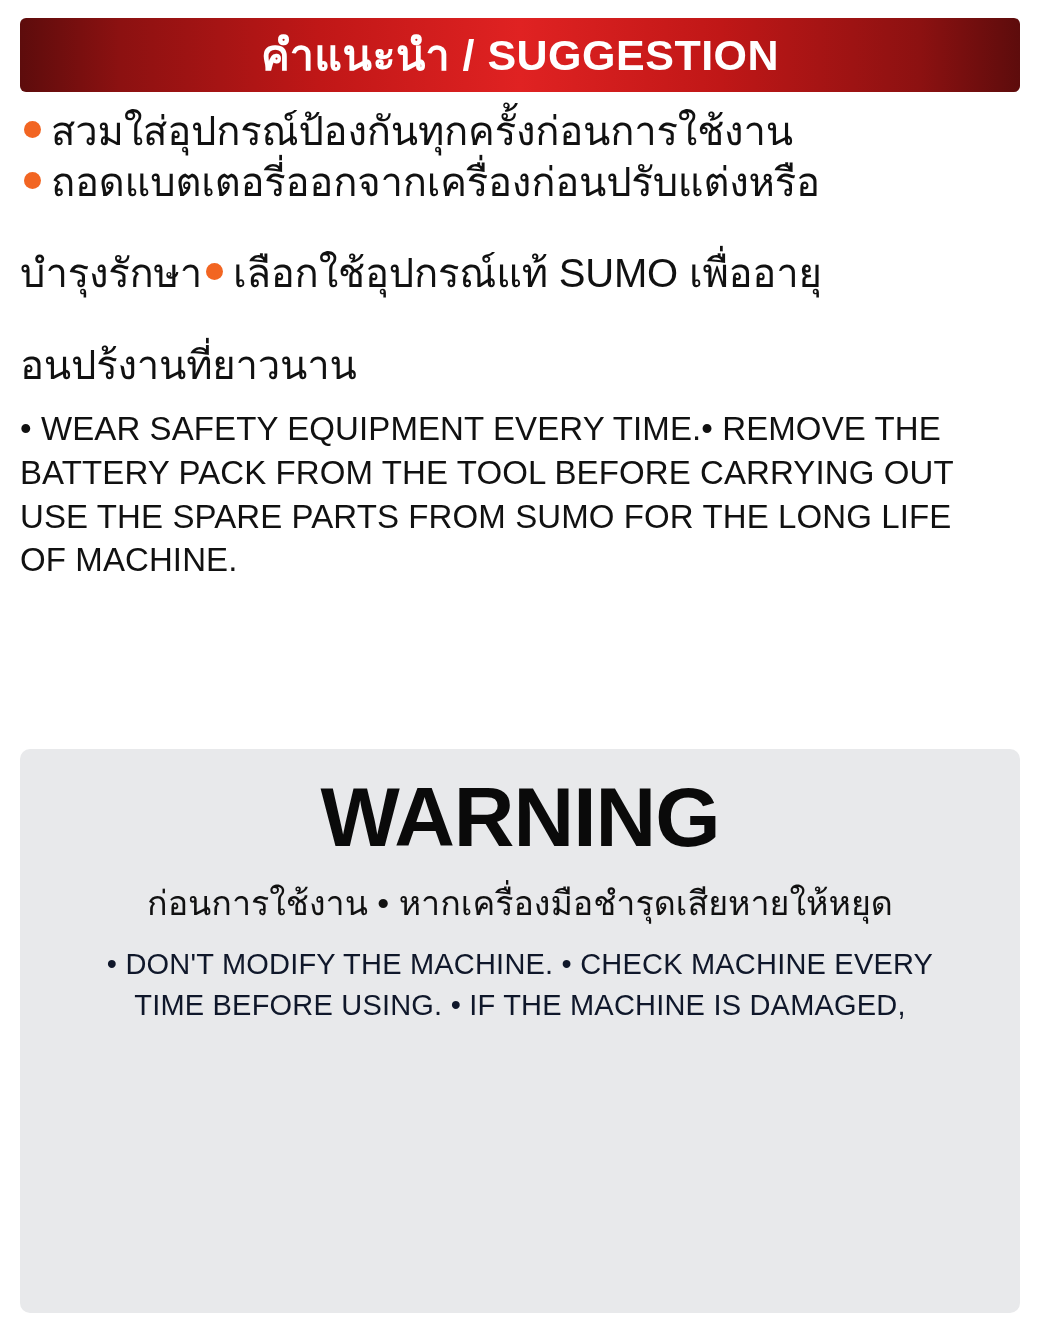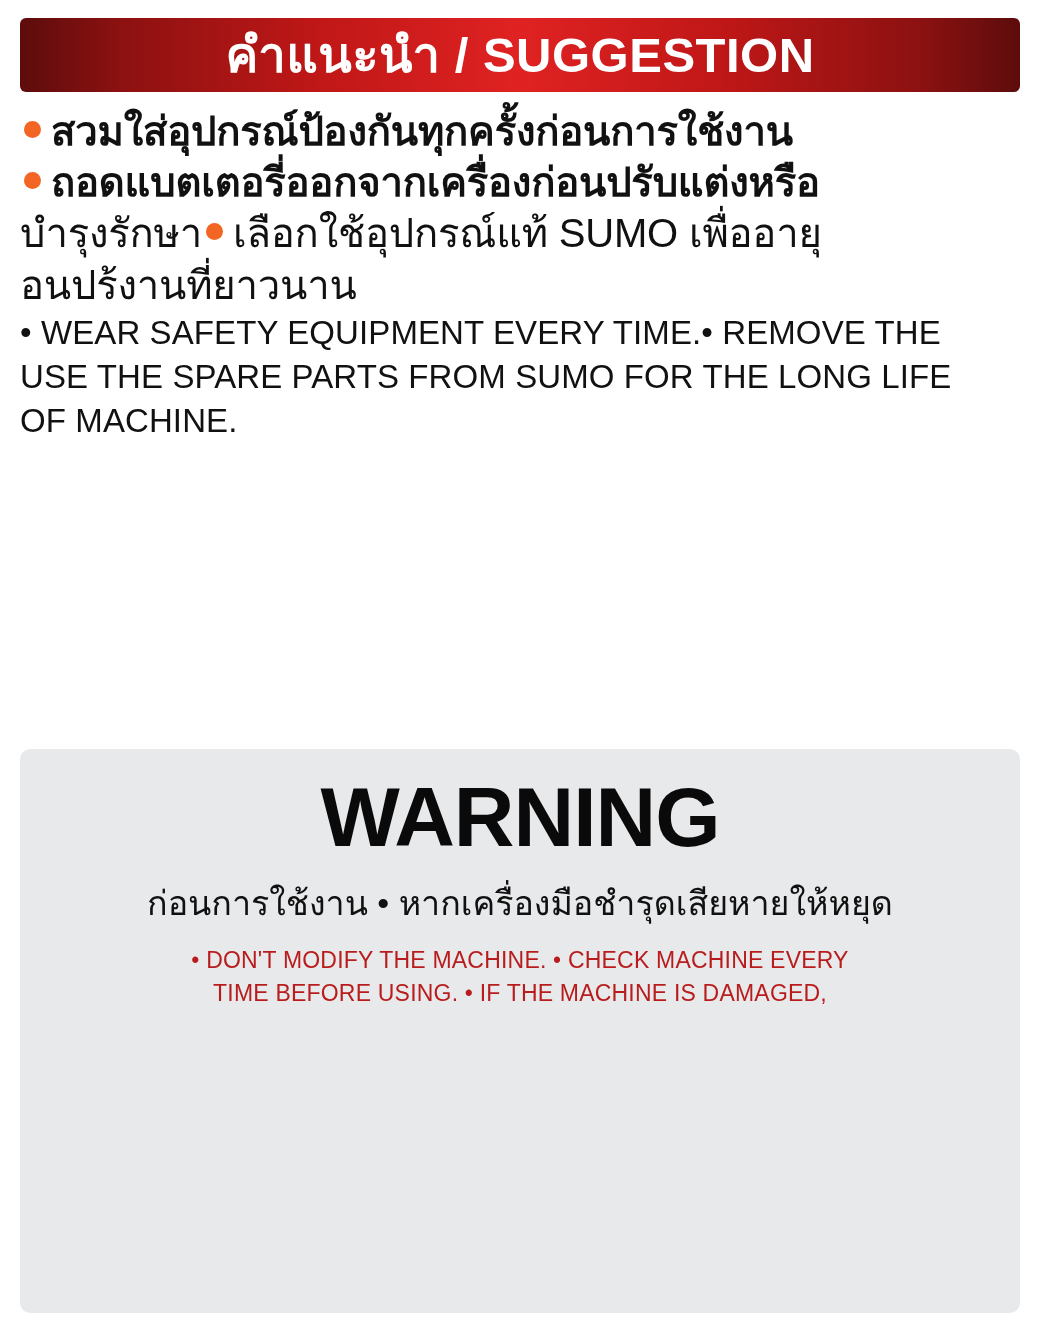--- a/index.html
+++ b/index.html
@@ -36,21 +36,21 @@
                 #c01717 70%,
                 #8c1111 90%,
                 #5d0c0c 100%);
     display: flex;
     align-items: center;
     justify-content: center;
     overflow: hidden;
   }
   .suggestion-banner .title {
     color: #ffffff;
-    font-size: 49px;
+    font-size: 43px;
     font-weight: bold;
     letter-spacing: 0.5px;
     line-height: 1;
     white-space: nowrap;
   }
 
   
   .thai-block {
     margin-top: 14px;
     font-size: 40px;
@@ -63,28 +63,29 @@
     width: 17px;
     height: 17px;
     border-radius: 50%;
     background: #f26522;
     vertical-align: 0.18em;
     margin: 0 10px 0 4px;
   }
   .thai-line {
     display: block;
     white-space: nowrap;
-    font-weight: bold;
   }
   .thai-flow {
     display: block;
+    margin-top: 40px;
   }
 
   
   .eng-block {
+    margin-top: 16px;
     font-size: 33px;
     line-height: 1.33;
     color: #111111;
     letter-spacing: 0.1px;
   }
 
   
   .warning-panel {
     position: absolute;
     left: 20px;
@@ -106,23 +107,23 @@
     margin-bottom: 22px;
   }
   .warning-thai {
     font-size: 34px;
     line-height: 1.33;
     color: #111111;
     margin-bottom: 18px;
   }
   .warning-thai .wline { display: block; white-space: nowrap; }
   .warning-eng {
-    font-size: 23px;
+    font-size: 29px;
     line-height: 1.42;
-    color: #b91c1c;
+    color: #0f172a;
     letter-spacing: 0.2px;
   }
   .warning-eng .wline { display: block; white-space: nowrap; }
 </style>
 </head>
 <body>
 
 <div class="page">
 
   <div class="suggestion-banner">
@@ -137,20 +138,21 @@
       <span class="bullet-dot"></span><span>ถอดแบตเตอรี่ออกจากเครื่องก่อนปรับแต่งหรือ</span>
     </span>
     <span class="thai-flow">
       <span>บำรุงรักษา</span><span class="bullet-dot"></span><span>เลือกใช้อุปกรณ์แท้ SUMO เพื่ออายุ</span>
     </span>
     <span class="thai-flow">อนปร้งานที่ยาวนาน</span>
   </div>
 
   <div class="eng-block">
     <div>• WEAR SAFETY EQUIPMENT EVERY TIME.• REMOVE THE</div>
+    <div>BATTERY PACK FROM THE TOOL BEFORE CARRYING OUT</div>
     <div>USE THE SPARE PARTS FROM SUMO FOR THE LONG LIFE</div>
     <div>OF MACHINE.</div>
   </div>
 
   <div class="warning-panel">
     <div class="warning-title">WARNING</div>
 
     <div class="warning-thai">
       <span class="wline">ก่อนการใช้งาน • หากเครื่องมือชำรุดเสียหายให้หยุด</span>
     </div>

